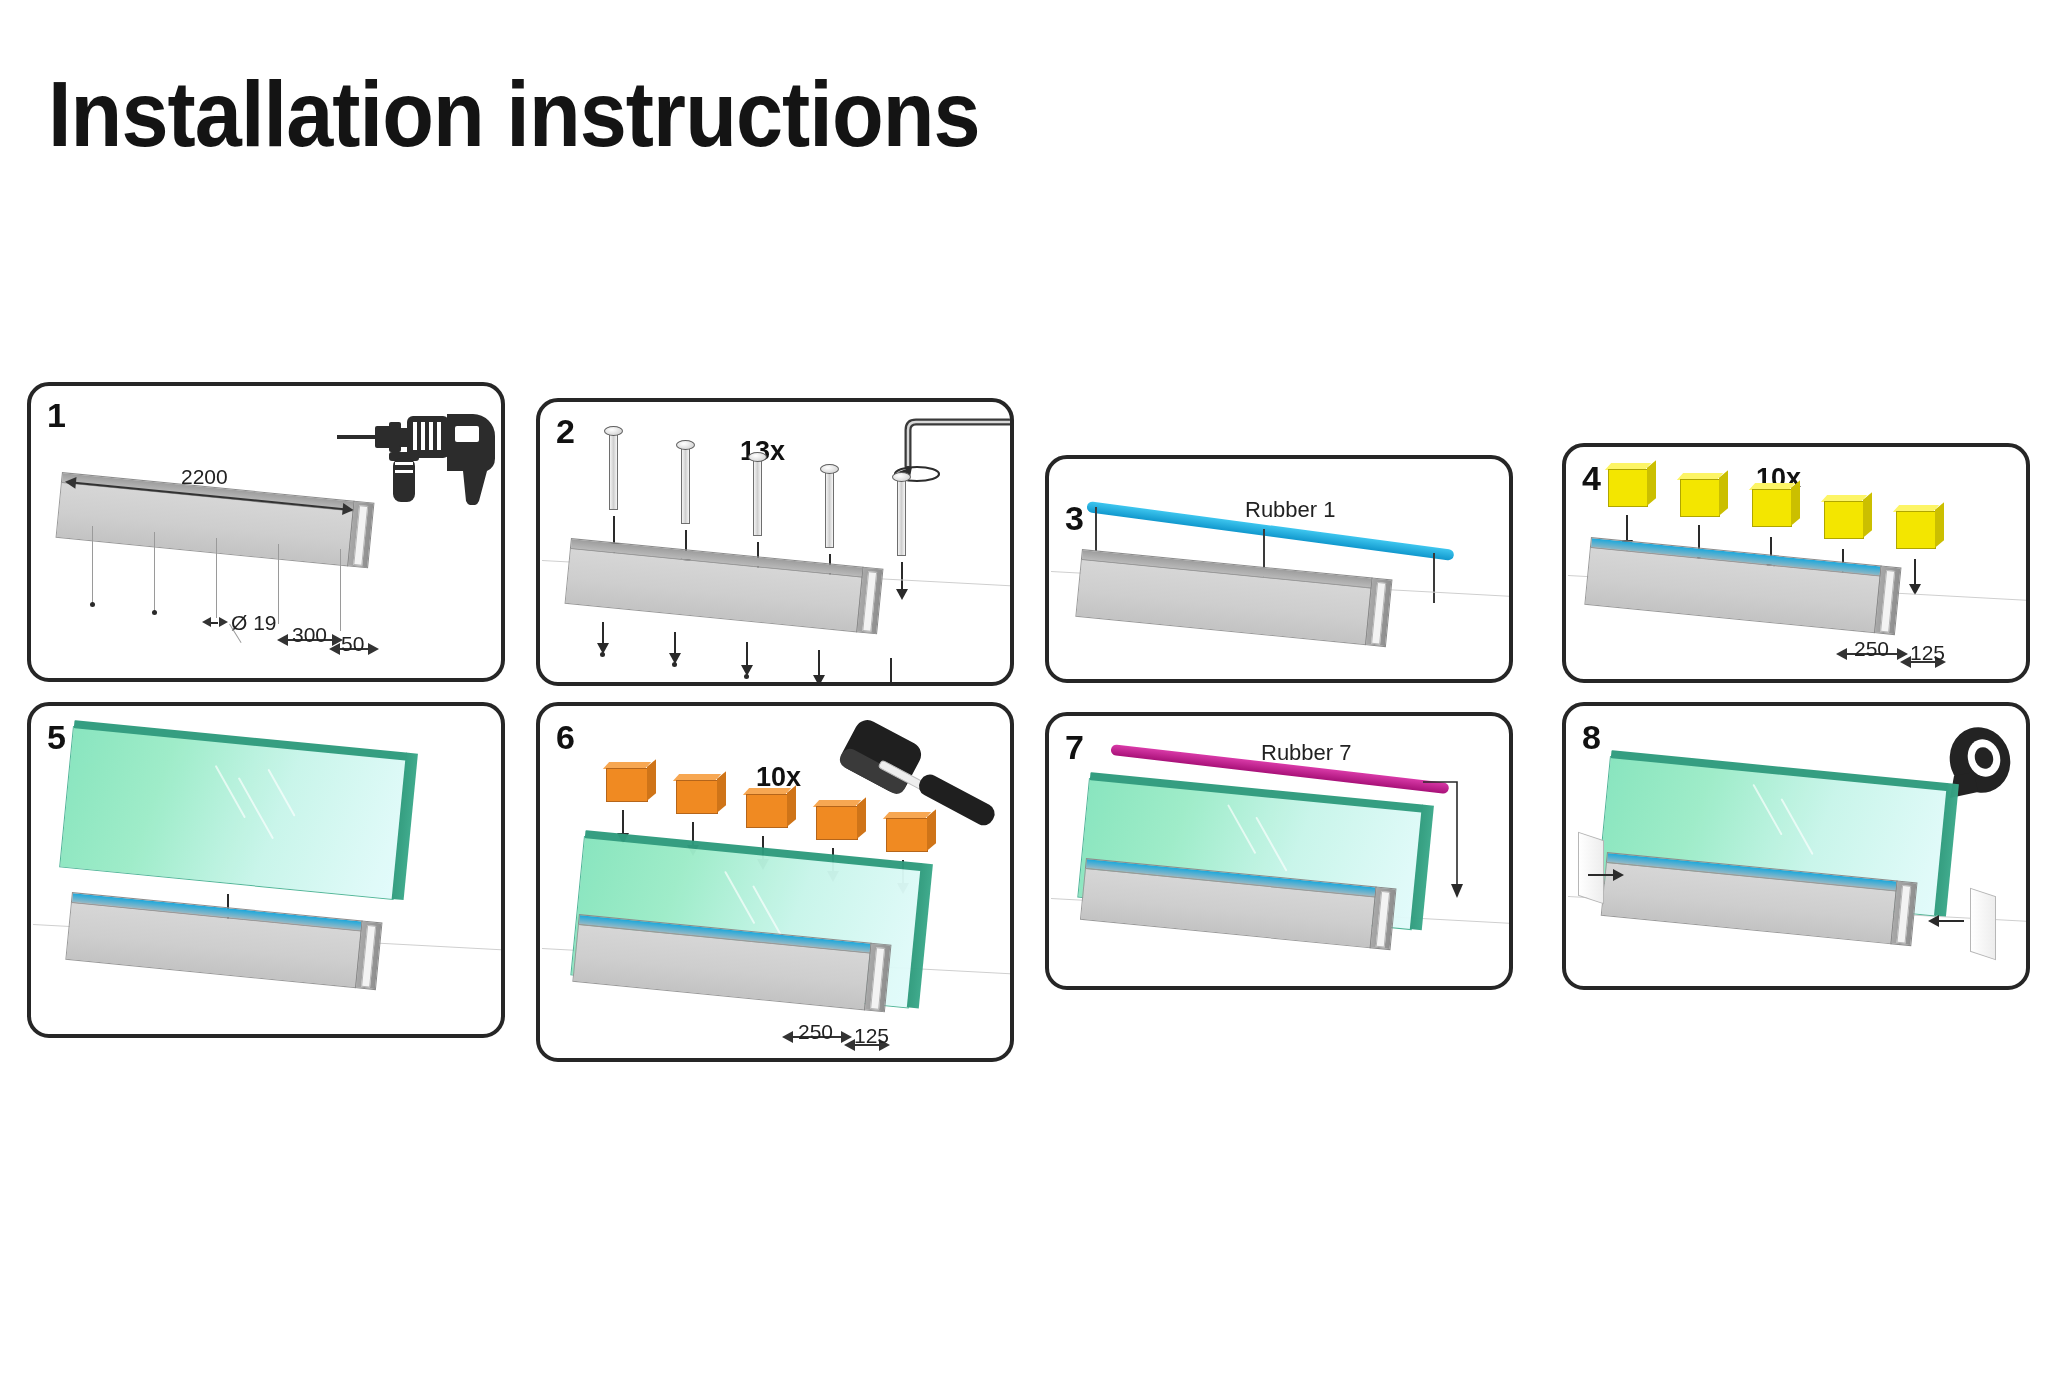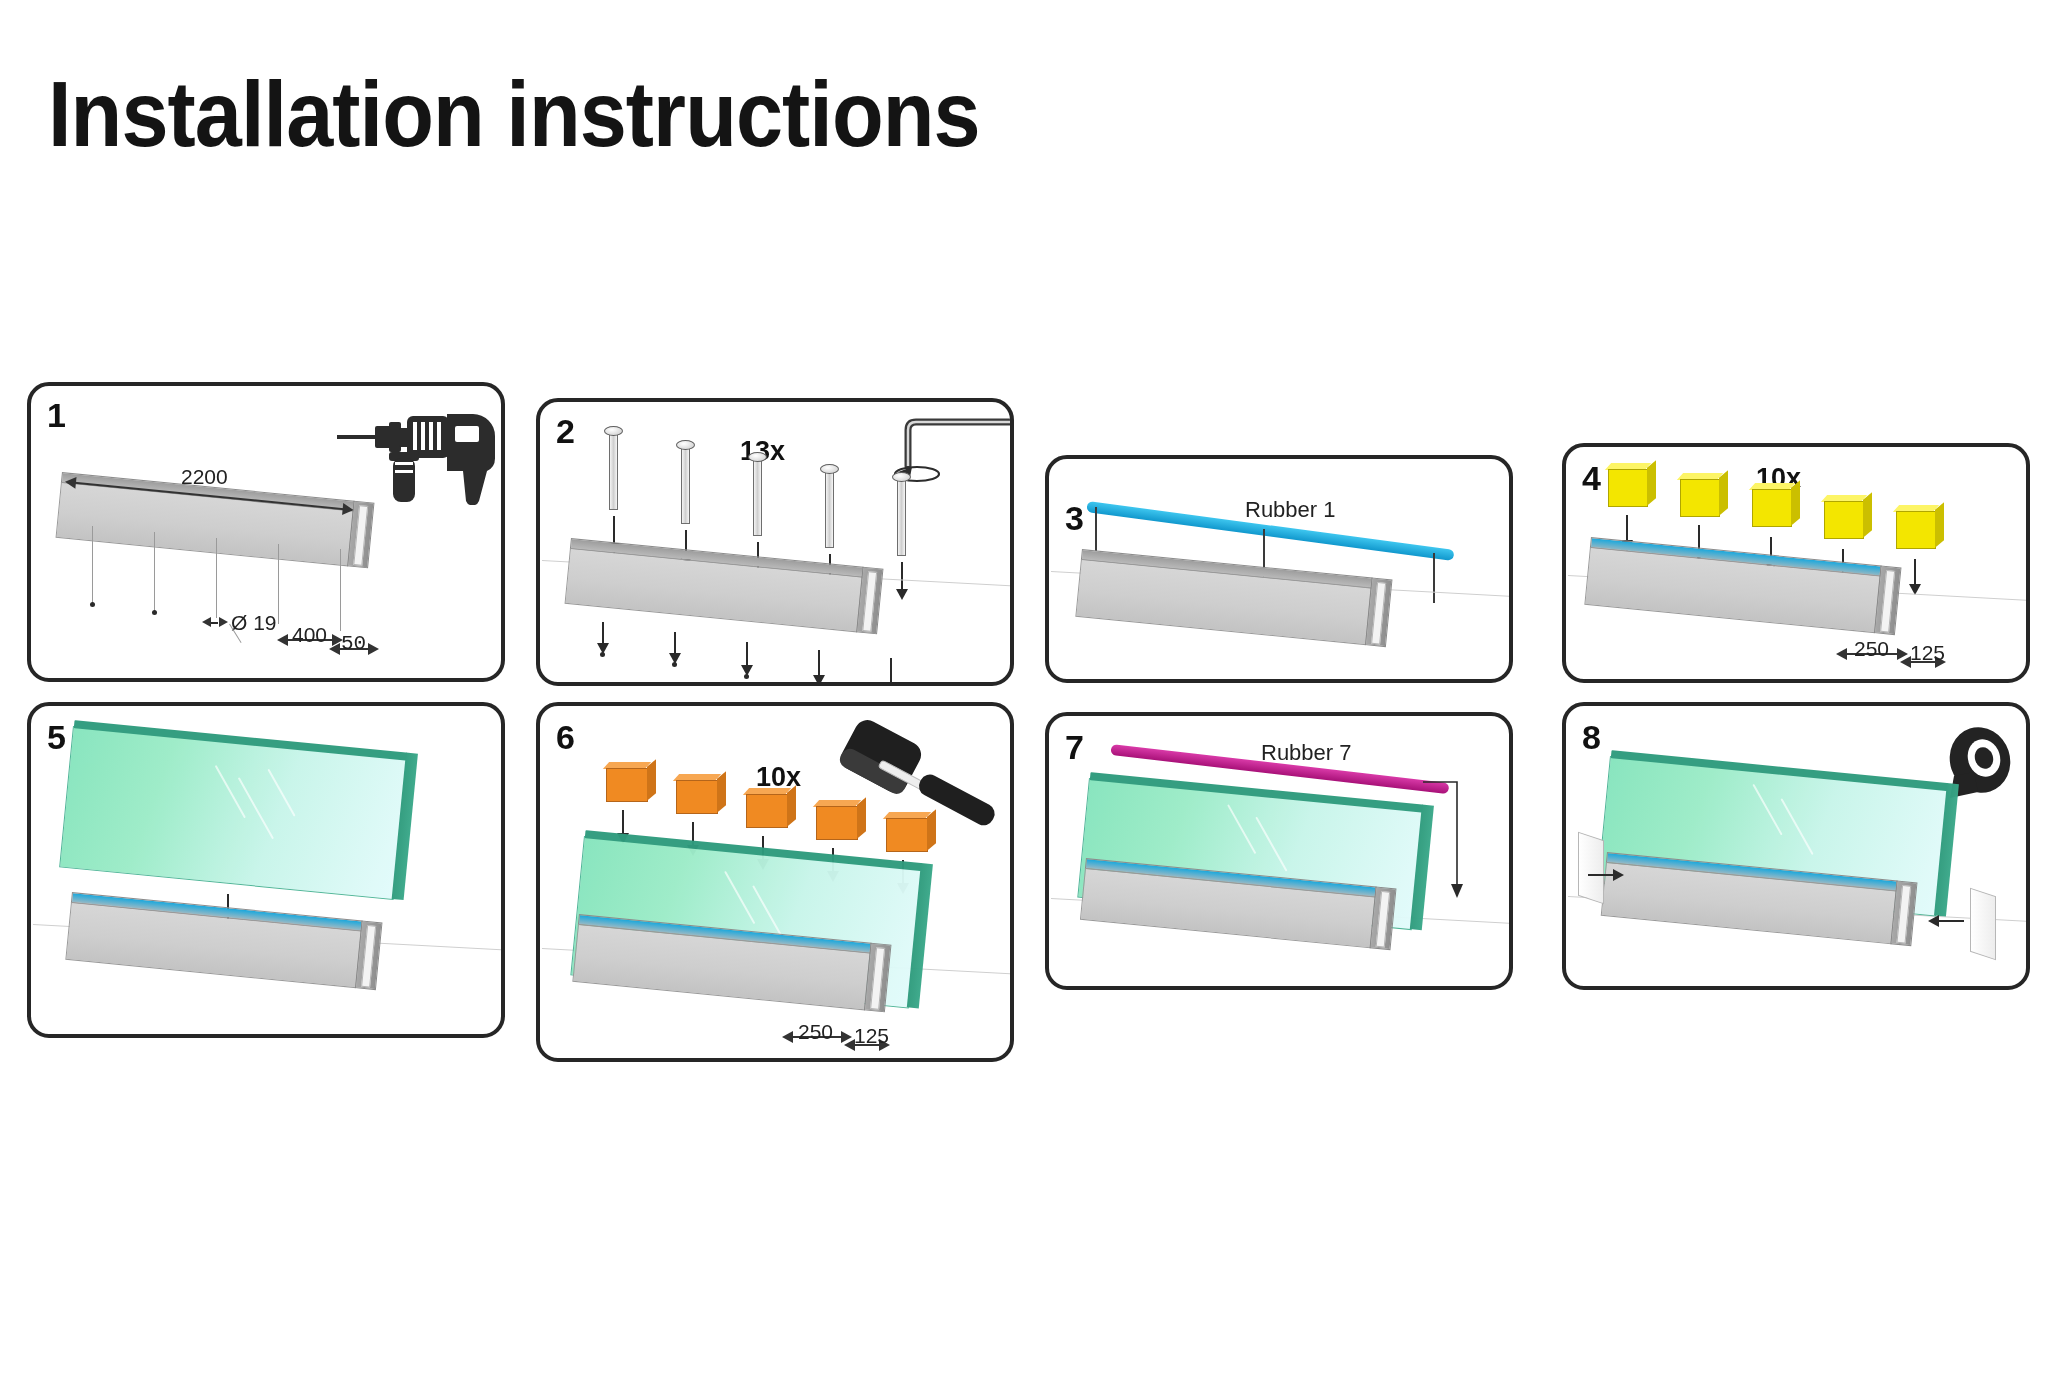--- a/index.html
+++ b/index.html
@@ -131,24 +131,24 @@
   <div class="drillpt" style="left:59px;top:216px;"></div>
   <div class="drillpt" style="left:121px;top:224px;"></div>
 
   <div class="dash" style="left:176px;top:236px;"></div>
   <div style="position:absolute;left:171px;top:231px;border-top:5px solid transparent;border-bottom:5px solid transparent;border-right:9px solid #333;"></div>
   <div style="position:absolute;left:188px;top:231px;border-top:5px solid transparent;border-bottom:5px solid transparent;border-left:9px solid #333;"></div>
   <div class="dimtxt" style="left:200px;top:225px;">Ø 19</div>
   <div class="ext" style="left:198px;top:238px;height:22px;transform:rotate(-32deg);transform-origin:top;"></div>
 
   <div class="dim" style="left:248px;top:253px;width:62px;"></div>
-  <div class="dimtxt" style="left:261px;top:237px;">400</div>
+  <div class="dimtxt" style="left:261px;top:237px;">300</div>
 
   <div class="dim" style="left:300px;top:262px;width:46px;"></div>
-  <div class="dimtxt" style="left:310px;top:246px;font-family:Liberation Mono, monospace;">50</div>
+  <div class="dimtxt" style="left:310px;top:246px;">50</div>
 </div>
 
 <div class="panel" style="left:536px;top:398px;width:478px;height:288px;">
   <div class="pnum" style="left:16px;top:12px;">2</div>
   <div class="qty" style="left:200px;top:22px;margin-top:12px;">13x</div>
 
   <svg style="position:absolute;left:348px;top:6px;" width="130" height="110" viewBox="0 0 130 110">
     <path d="M20 58 L20 22 Q20 14 28 14 L128 14" fill="none" stroke="#3a3a3a" stroke-width="7" stroke-linecap="round"></path>
     <path d="M20 58 L20 22 Q20 14 28 14 L128 14" fill="none" stroke="#d8d8d8" stroke-width="2.5"></path>
     <ellipse cx="29" cy="66" rx="22" ry="7" fill="none" stroke="#2c2c2c" stroke-width="2.2"></ellipse>

